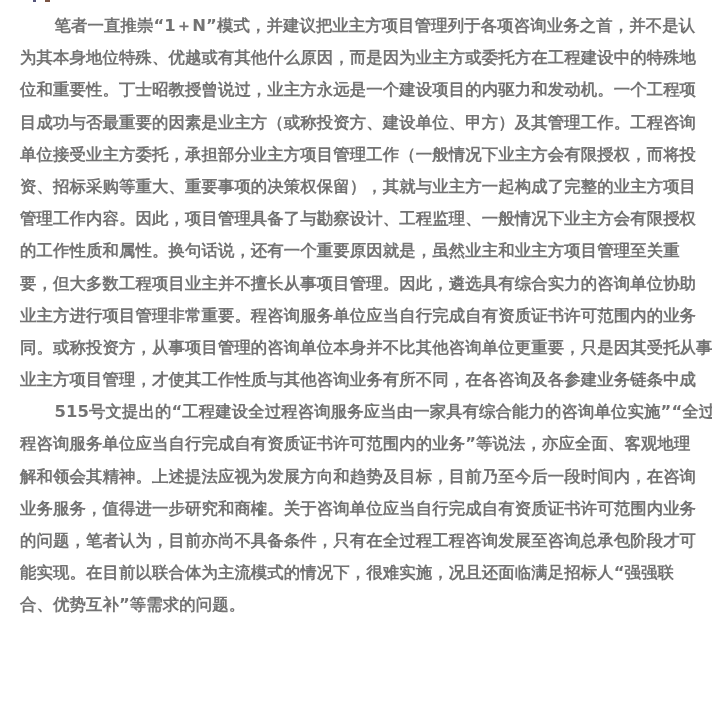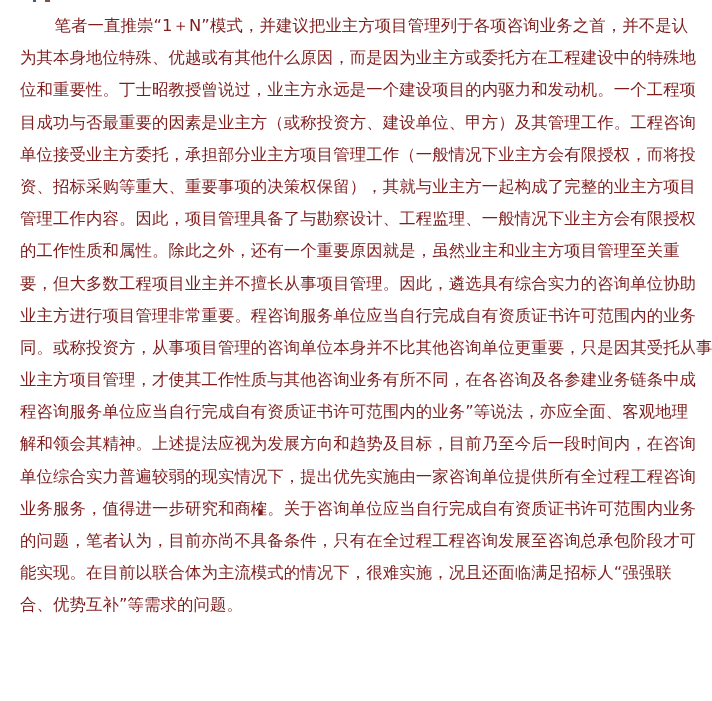--- a/index.html
+++ b/index.html
@@ -61,38 +61,38 @@
   }
 </style>
 </head>
 <body>
 
 <div class="page">
   <div class="top-fragment">
     <span class="frag frag1"></span>
     <span class="frag frag2"></span>
   </div>
-  <div class="text-body" style="color: #7f1d1d;">
+  <div class="text-body" style="color: #737373; font-weight: bold;">
       <div class="paragraph">
         <div class="line first">笔者一直推崇“1＋N”模式，并建议把业主方项目管理列于各项咨询业务之首，并不是认</div>
         <div class="line">为其本身地位特殊、优越或有其他什么原因，而是因为业主方或委托方在工程建设中的特殊地</div>
         <div class="line">位和重要性。丁士昭教授曾说过，业主方永远是一个建设项目的内驱力和发动机。一个工程项</div>
         <div class="line">目成功与否最重要的因素是业主方（或称投资方、建设单位、甲方）及其管理工作。工程咨询</div>
         <div class="line">单位接受业主方委托，承担部分业主方项目管理工作（一般情况下业主方会有限授权，而将投</div>
         <div class="line">资、招标采购等重大、重要事项的决策权保留），其就与业主方一起构成了完整的业主方项目</div>
         <div class="line">管理工作内容。因此，项目管理具备了与勘察设计、工程监理、一般情况下业主方会有限授权</div>
-        <div class="line">的工作性质和属性。除此之外，还有一个重要原因就是，虽然业主和业主方项目管理至关重</div>
+        <div class="line">的工作性质和属性。换句话说，还有一个重要原因就是，虽然业主和业主方项目管理至关重</div>
         <div class="line">要，但大多数工程项目业主并不擅长从事项目管理。因此，遴选具有综合实力的咨询单位协助</div>
         <div class="line">业主方进行项目管理非常重要。程咨询服务单位应当自行完成自有资质证书许可范围内的业务</div>
         <div class="line">同。或称投资方，从事项目管理的咨询单位本身并不比其他咨询单位更重要，只是因其受托从事</div>
         <div class="line">业主方项目管理，才使其工作性质与其他咨询业务有所不同，在各咨询及各参建业务链条中成</div>
       </div>
       <div class="paragraph">
+        <div class="line first">515号文提出的“工程建设全过程咨询服务应当由一家具有综合能力的咨询单位实施”“全过</div>
         <div class="line">程咨询服务单位应当自行完成自有资质证书许可范围内的业务”等说法，亦应全面、客观地理</div>
         <div class="line">解和领会其精神。上述提法应视为发展方向和趋势及目标，目前乃至今后一段时间内，在咨询</div>
-        <div class="line">单位综合实力普遍较弱的现实情况下，提出优先实施由一家咨询单位提供所有全过程工程咨询</div>
         <div class="line">业务服务，值得进一步研究和商榷。关于咨询单位应当自行完成自有资质证书许可范围内业务</div>
         <div class="line">的问题，笔者认为，目前亦尚不具备条件，只有在全过程工程咨询发展至咨询总承包阶段才可</div>
         <div class="line">能实现。在目前以联合体为主流模式的情况下，很难实施，况且还面临满足招标人“强强联</div>
         <div class="line">合、优势互补”等需求的问题。</div>
       </div>
     </div>
 </div>
 
 </body></html>

